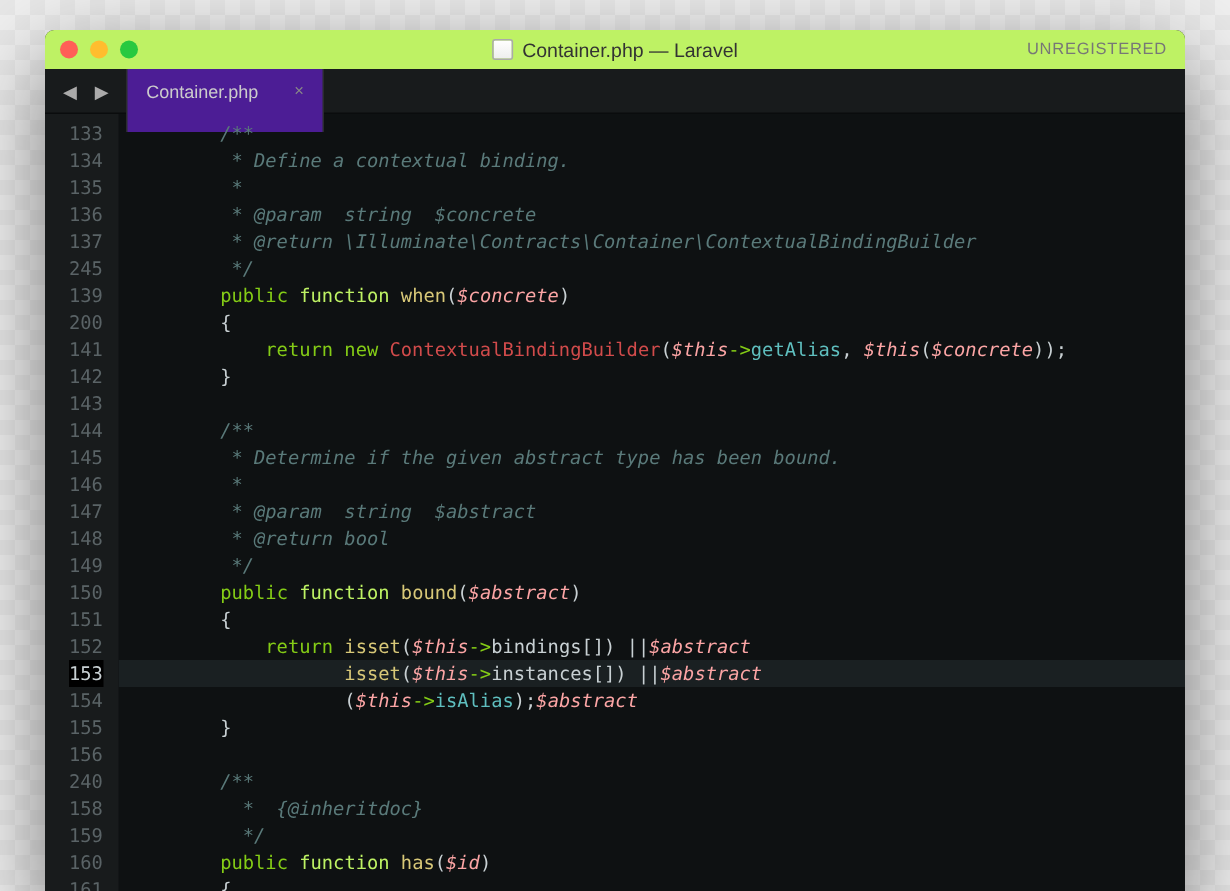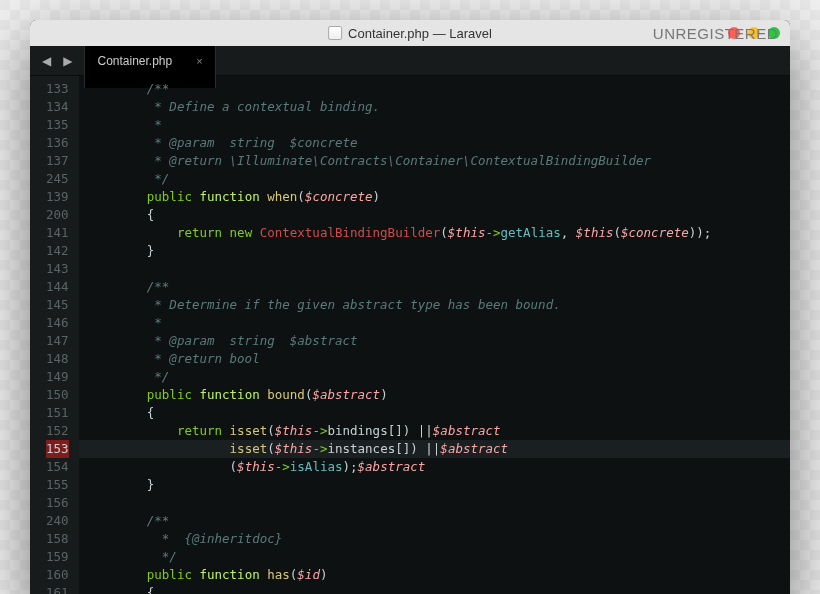--- a/index.html
+++ b/index.html
@@ -15,47 +15,46 @@
   padding: 20px;
 }
 .window {
   width: 760px;
   background: #1a1d1e;
   border-radius: 6px;
   box-shadow: 0 20px 60px rgba(0,0,0,0.5);
   overflow: hidden;
 }
 .titlebar {
-  background: #e5e5e5;
+  background: #bef264;
   height: 26px;
   display: flex;
   align-items: center;
   padding: 0 10px;
   position: relative;
-  justify-content: flex-end;
 }
 .traffic-lights { display: flex; gap: 8px; }
 .light { width: 12px; height: 12px; border-radius: 50%; }
 .light.close { background: #ff5f57; }
 .light.min { background: #ffbd2e; }
 .light.max { background: #28c940; }
 .title-center {
   position: absolute;
   left: 50%;
   transform: translateX(-50%);
   display: flex;
   align-items: center;
   gap: 6px;
   font-size: 13px;
   color: #333;
 }
 .title-right {
   position: absolute;
   right: 12px;
-  font-size: 15px;
+  font-size: 11px;
   color: #777;
   letter-spacing: 0.5px;
 }
 .doc-icon {
   width: 14px; height: 14px;
   display: inline-block;
   background: linear-gradient(#fff,#eee);
   border: 1px solid #aaa;
   border-radius: 2px;
   position: relative;
@@ -69,21 +68,21 @@
   border-bottom: 1px solid #0a0c0d;
 }
 .nav-arrows { display: flex; gap: 4px; color: #aaa; font-size: 12px; }
 .nav-arrows span { cursor: pointer; padding: 2px 4px; }
 .tabs-row {
   display: flex;
   margin-left: 8px;
   flex: 1;
 }
 .tab {
-  background: #000000;
+  background: #4c1d95;
   border-top: 1px solid #2a2d2e;
   border-left: 1px solid #2a2d2e;
   border-right: 1px solid #2a2d2e;
   padding: 20px 12px;
   font-size: 12px;
   color: #ccc;
   display: flex;
   align-items: center;
   gap: 24px;
   border-radius: 2px 2px 0 0;
@@ -98,21 +97,21 @@
   line-height: 18px;
 }
 .gutter {
   background: #181b1c;
   color: #5a6366;
   text-align: right;
   padding: 4px 10px 4px 16px;
   user-select: none;
 }
 .gutter .ln { display: block; }
-.gutter .ln.active { color: #c8d0d3; background: #7f1d1d; }
+.gutter .ln.active { color: #c8d0d3; background: #000000; }
 .code {
   flex: 1;
   padding: 4px 0;
   color: #c8d0d3;
   white-space: pre;
   overflow: hidden;
 }
 .code .line { display: block; padding-left: 8px; height: 18px; }
 .code .line.active { background: #1a2022; }
 .c-comment { color: #5a7a7a; font-style: italic; }

